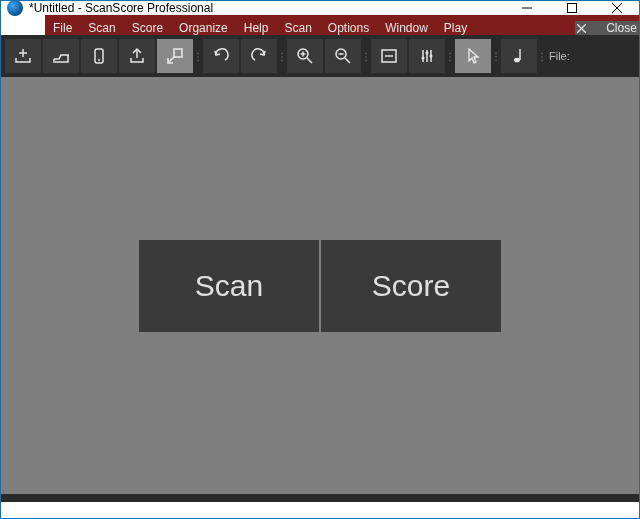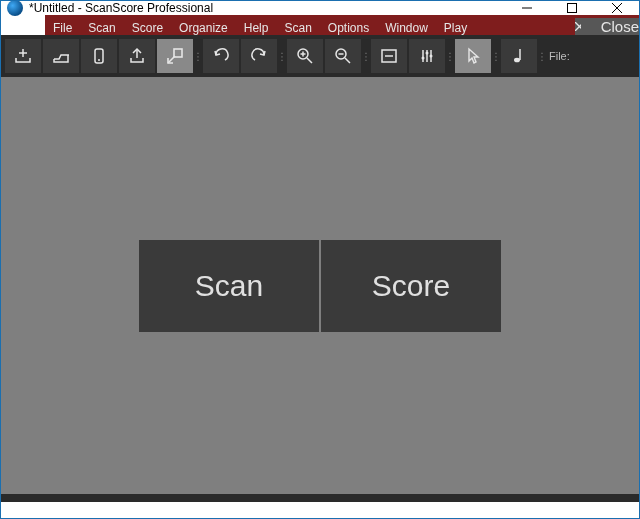--- a/index.html
+++ b/index.html
@@ -62,21 +62,21 @@
   }
   .menu-spacer { flex: 1 1 auto; }
   .close-btn {
     background: #575757;
     color: #e6e6e6;
     width: 64px;
     display: flex;
     align-items: center;
     justify-content: center;
     gap: 20px;
-    font-size: 15px;
+    font-size: 12px;
   }
   .close-btn svg { display:block; }
   
   .toolbar {
     height: 42px;
     background: #2a2a2a;
     display: flex;
     align-items: center;
     padding: 0 4px;
     gap: 2px;

